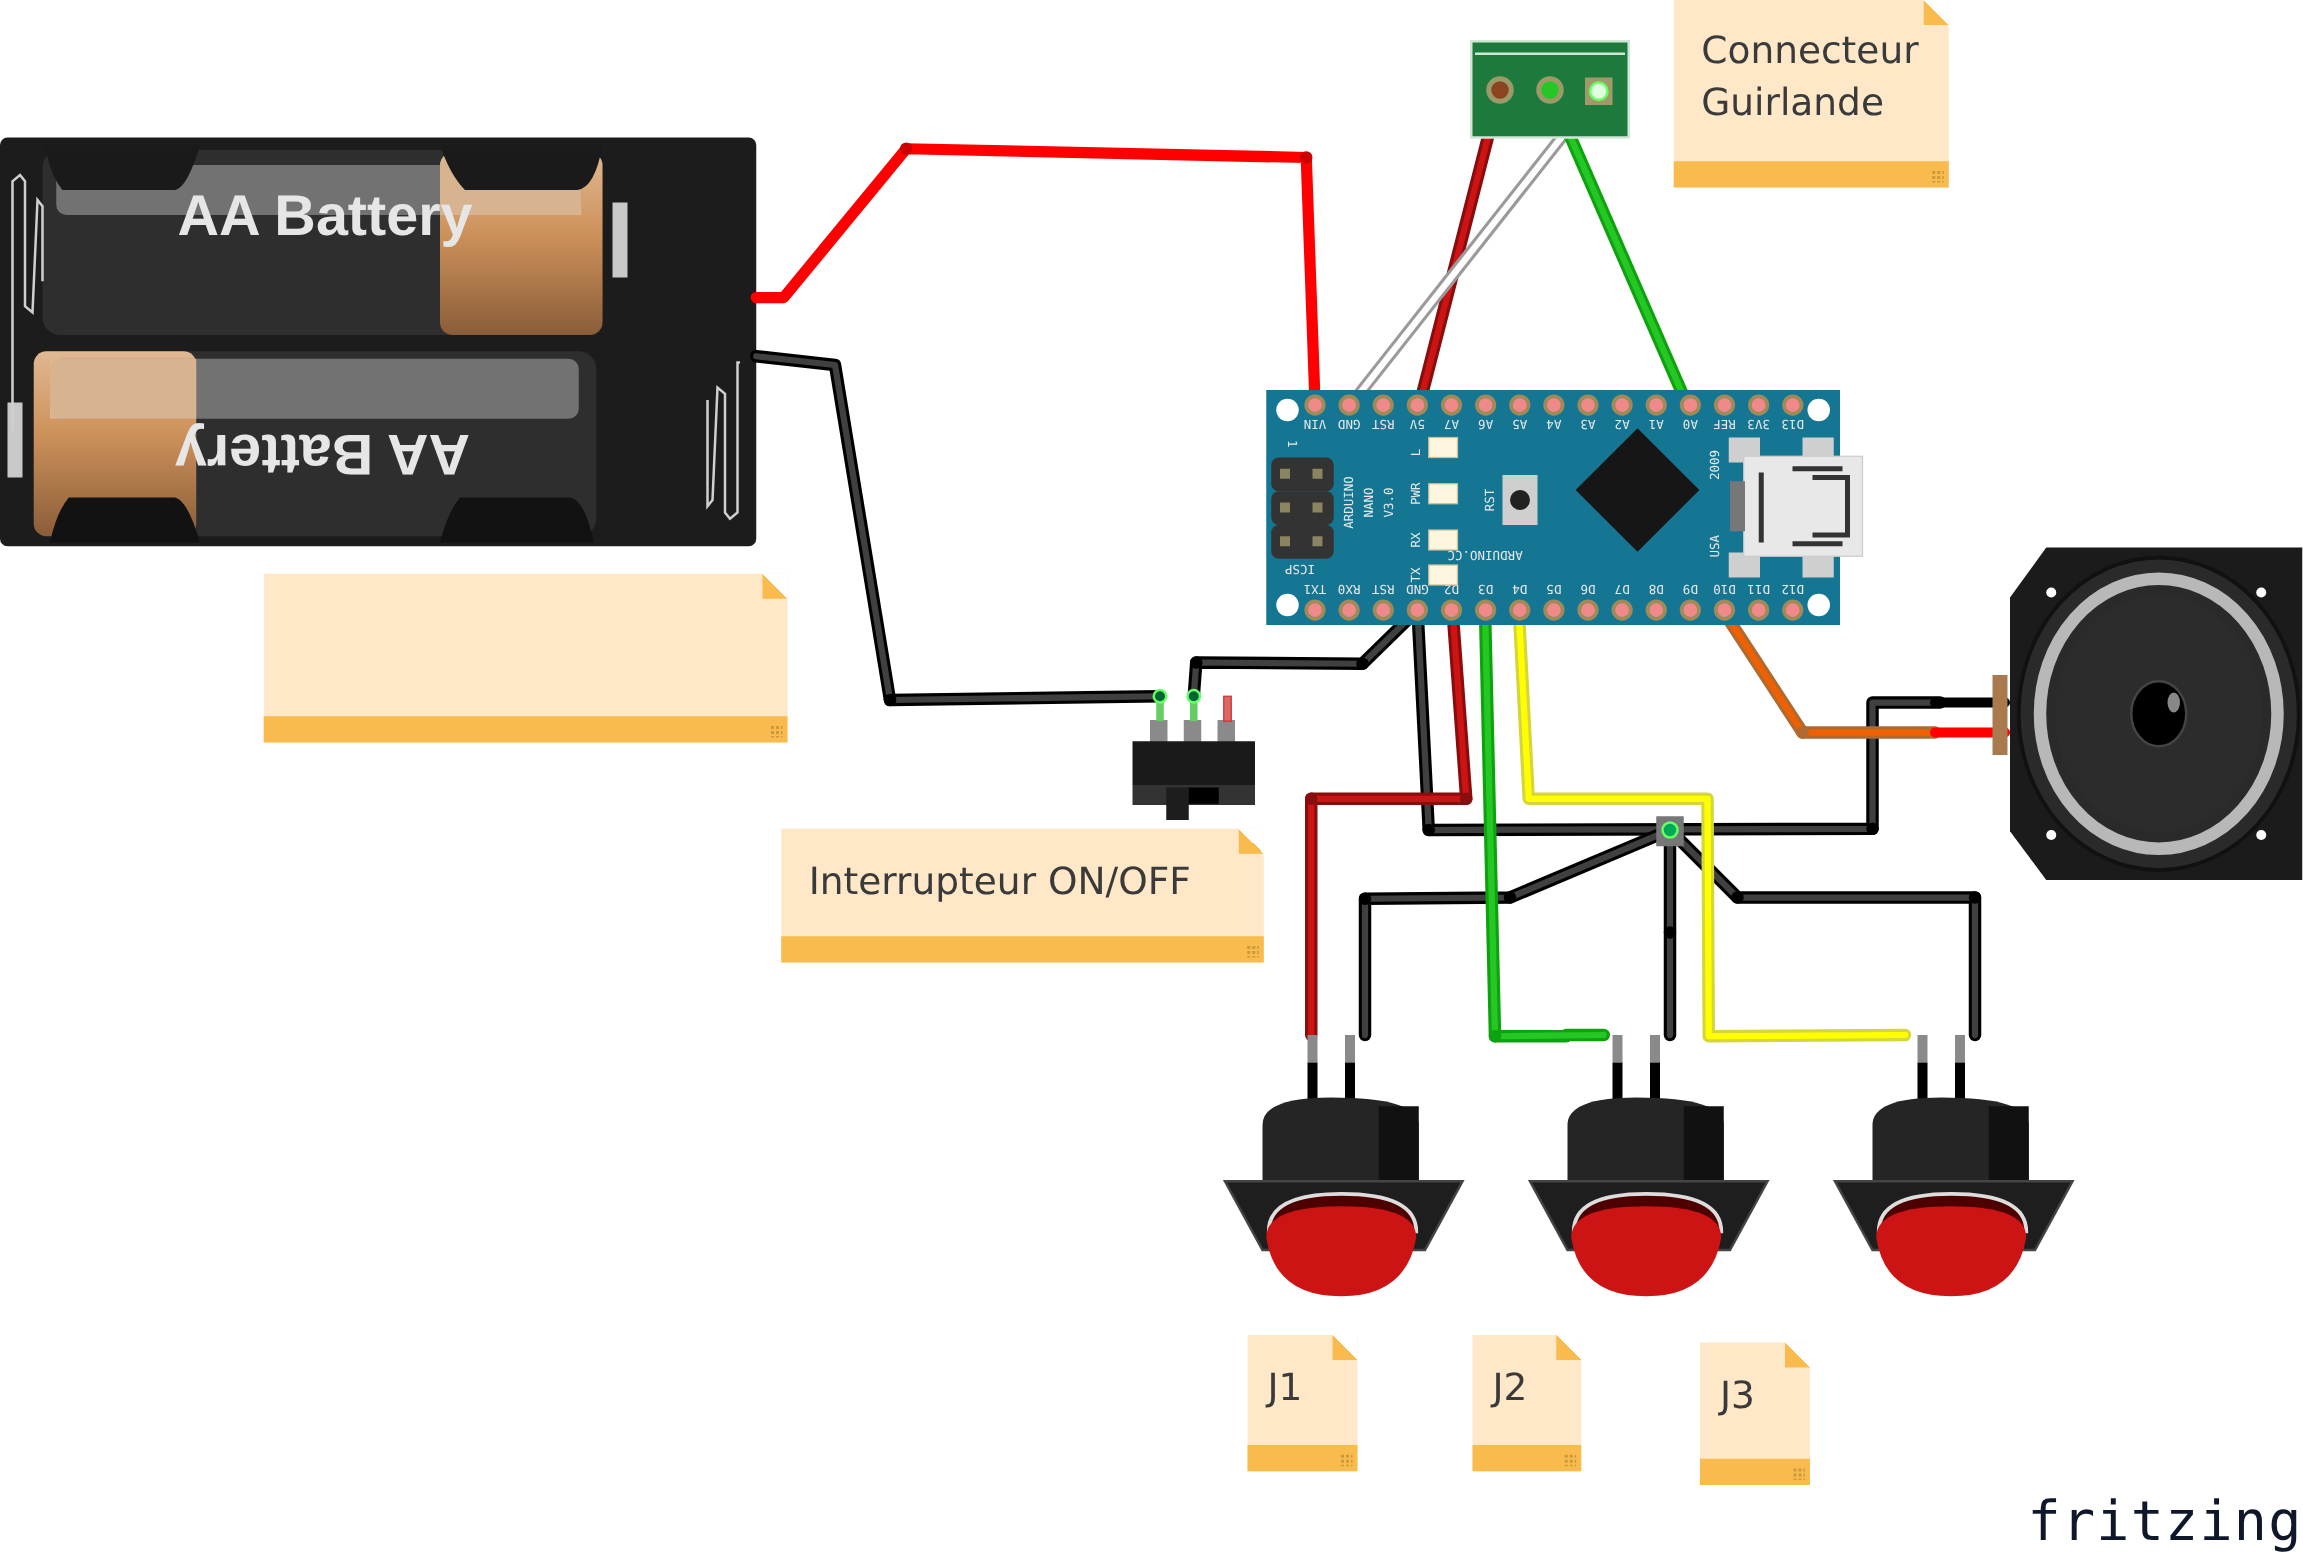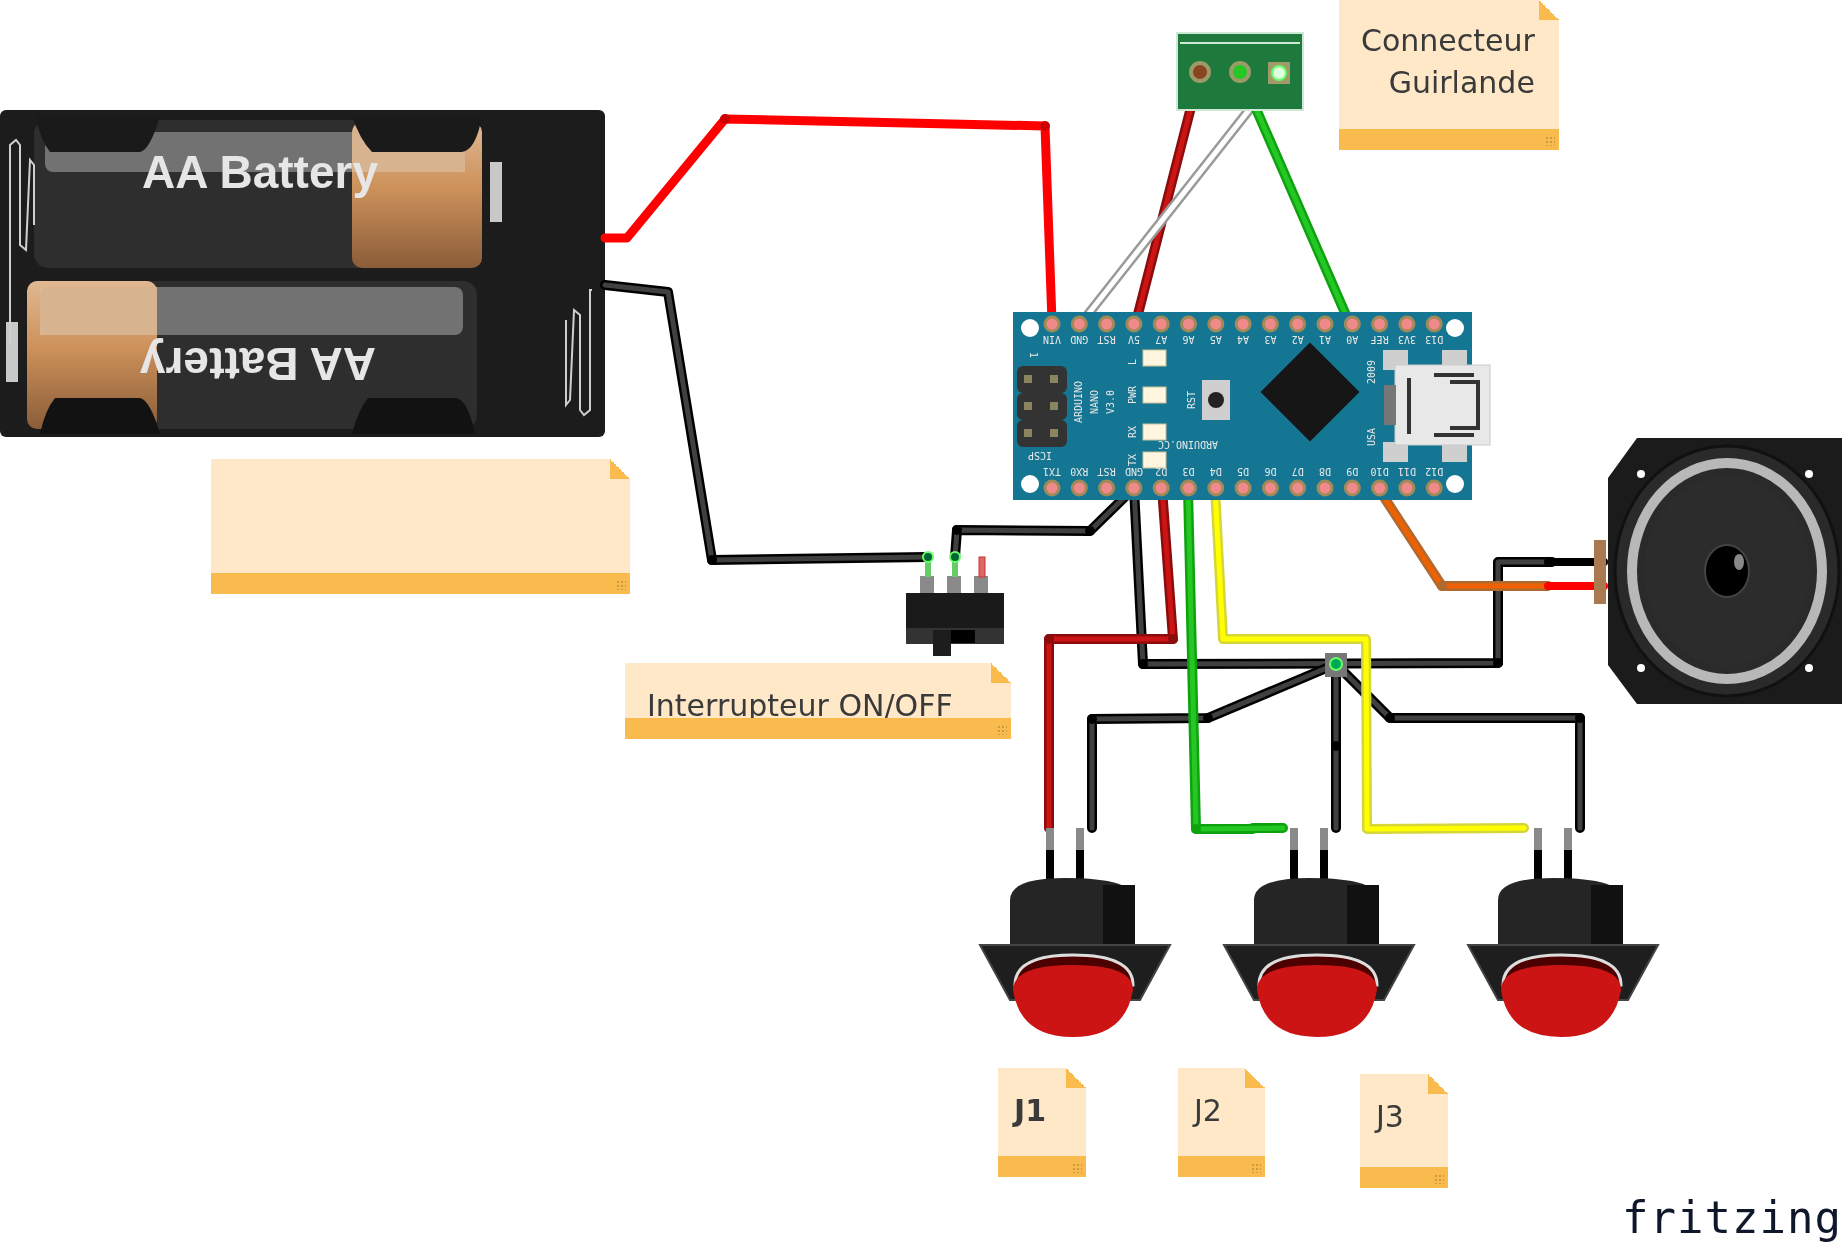--- a/index.html
+++ b/index.html
@@ -3,21 +3,21 @@
 <meta charset="utf-8">
 <style>
   html, body { margin: 0; padding: 0; background: #ffffff; }
   body { width: 1842px; height: 1251px; position: relative; overflow: hidden; font-family: "DejaVu Sans", sans-serif; }
   #canvas { position: absolute; left: 0; top: 0; width: 1842px; height: 1251px; }
   .note { position: absolute; background: #fee8c8; box-sizing: border-box; }
   .note .fold2 { position: absolute; right: 0; top: 0; width: 20px; height: 20px; background: linear-gradient(225deg, #ffffff 50%, #f9bb4e 50%); }
   .note .bar { position: absolute; left: 0; right: 0; bottom: 0; height: 21px; background: #f9bb4e; }
   .note .grip { position: absolute; right: 4px; bottom: 4px; width: 10px; height: 10px;
     background-image: radial-gradient(#c99a3e 1.2px, transparent 1.3px); background-size: 4px 4px; }
-  .note .txt { position: absolute; left: 22px; top: 24px; color: #3a3a3a; font-family: "DejaVu Sans", sans-serif; font-size: 30px; line-height: 42px; white-space: pre; text-align: right; }
+  .note .txt { position: absolute; left: 22px; top: 24px; color: #3a3a3a; font-family: "DejaVu Sans", sans-serif; font-size: 30px; line-height: 42px; white-space: pre; }
   .logo { position: absolute; right: 0; bottom: 8px; color: #0f172a; font-family: "DejaVu Sans Mono", monospace; font-size: 44px; letter-spacing: 1px; }
   .pinlbl { font-family: "DejaVu Sans Mono", monospace; font-size: 10px; fill: #e8e8e8; }
   .bat-lbl { font-family: "Liberation Sans", sans-serif; font-weight: bold; font-size: 46px; fill: #e6e6e6; }
 </style>
 </head>
 <body>
 
 <svg id="canvas" viewBox="0 0 1842 1251" xmlns="http://www.w3.org/2000/svg">
   <defs>
     <linearGradient id="copper" x1="0" y1="0" x2="0" y2="1">
@@ -329,30 +329,30 @@
 </div>
 
 <div class="note" style="left:1339px; top:0px; width:220px; height:150px;">
   <div class="fold2"></div>
   <div class="txt" style="top:20px;">Connecteur
 Guirlande</div>
   <div class="bar"></div>
     <div class="grip"></div>
 </div>
 
-<div class="note" style="left:625px; top:663px; width:386px; height:76px;">
+<div class="note" style="left:625px; top:663px; width:386px; height:107px;">
   <div class="fold2"></div>
   <div class="txt" style="top:22px;">Interrupteur ON/OFF</div>
   <div class="bar"></div>
     <div class="grip"></div>
 </div>
 
 <div class="note" style="left:998px; top:1068px; width:88px; height:109px;">
   <div class="fold2"></div>
-  <div class="txt" style="left:16px; top:22px;font-weight:bold;">J1</div>
+  <div class="txt" style="left:16px; top:22px;">J1</div>
   <div class="bar"></div>
     <div class="grip"></div>
 </div>
 
 <div class="note" style="left:1178px; top:1068px; width:87px; height:109px;">
   <div class="fold2"></div>
   <div class="txt" style="left:16px; top:22px;">J2</div>
   <div class="bar"></div>
     <div class="grip"></div>
 </div>

